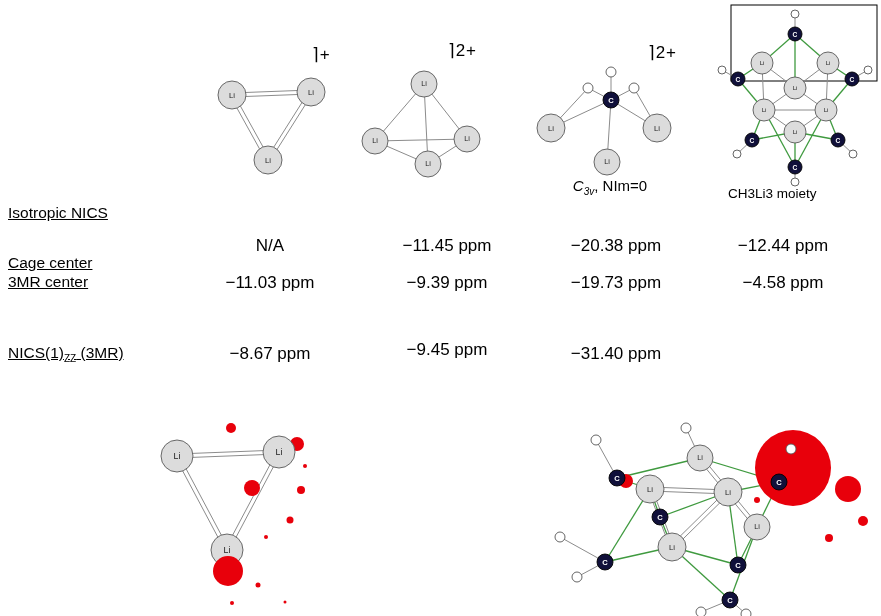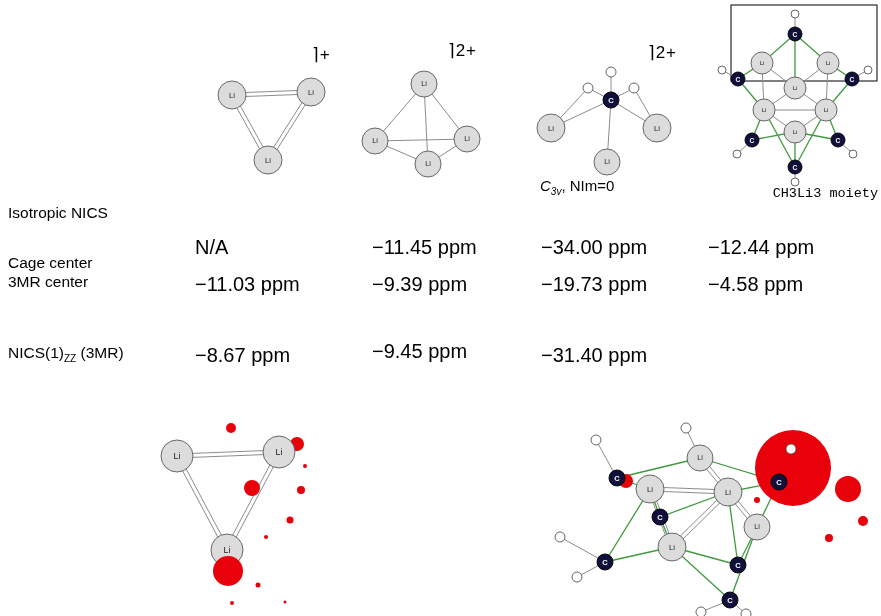--- a/index.html
+++ b/index.html
@@ -1,23 +1,23 @@
 <!DOCTYPE html>
 <html><head>
 <meta charset="utf-8">
 <style>
   html,body{margin:0;padding:0;background:#fff;}
   .fig{position:relative;width:881px;height:616px;background:#ffffff;
        font-family:"Liberation Sans",sans-serif;color:#000;overflow:hidden;}
   #mol-canvas{position:absolute;left:0;top:0;}
   .charge{position:absolute;font-size:17px;letter-spacing:1px;}
-  .caption{position:absolute;font-size:13.5px;text-align:right;font-family:Liberation Mono, monospace;}
-  .caption-large{position:absolute;font-size:15px;text-align:left;}
-  .tlabel{position:absolute;left:8px;font-size:15.5px;}
-  .tcell{position:absolute;width:150px;font-size:20px;}
+  .caption{position:absolute;font-size:13.5px;text-align:left;}
+  .caption-large{position:absolute;font-size:15px;text-align:center;}
+  .tlabel{position:absolute;left:8px;font-size:15.5px;text-decoration:underline;}
+  .tcell{position:absolute;width:150px;text-align:center;font-size:17px;}
   sub{font-size:10px;}
   .it{font-style:italic;}
 </style>
 </head>
 <body>
 
 <div class="fig">
 
   <svg id="mol-canvas" width="881" height="616">
       <g>
@@ -236,21 +236,21 @@
   <div class="caption-large" style="left:540px;top:177px;width:140px">
     <span class="it">C</span><sub class="it">3v</sub><span>, NIm=0</span>
   </div>
   <div class="caption" style="left:728px;top:186px;width:150px">CH3Li3 moiety</div>
 
   <div class="tlabel" style="top:204px">Isotropic NICS</div>
 
   <div class="tlabel" style="top:254px">Cage center</div>
   <div class="tcell" style="left:195px;top:236px">N/A</div>
   <div class="tcell" style="left:372px;top:236px">−11.45 ppm</div>
-  <div class="tcell" style="left:541px;top:236px">−34.00 ppm</div>
+  <div class="tcell" style="left:541px;top:236px">−20.38 ppm</div>
   <div class="tcell" style="left:708px;top:236px">−12.44 ppm</div>
 
   <div class="tlabel" style="top:273px">3MR center</div>
   <div class="tcell" style="left:195px;top:273px">−11.03 ppm</div>
   <div class="tcell" style="left:372px;top:273px">−9.39 ppm</div>
   <div class="tcell" style="left:541px;top:273px">−19.73 ppm</div>
   <div class="tcell" style="left:708px;top:273px">−4.58 ppm</div>
 
   <div class="tlabel" style="top:344px">
     <span>NICS(1)</span><sub>ZZ</sub><span> (3MR)</span>

